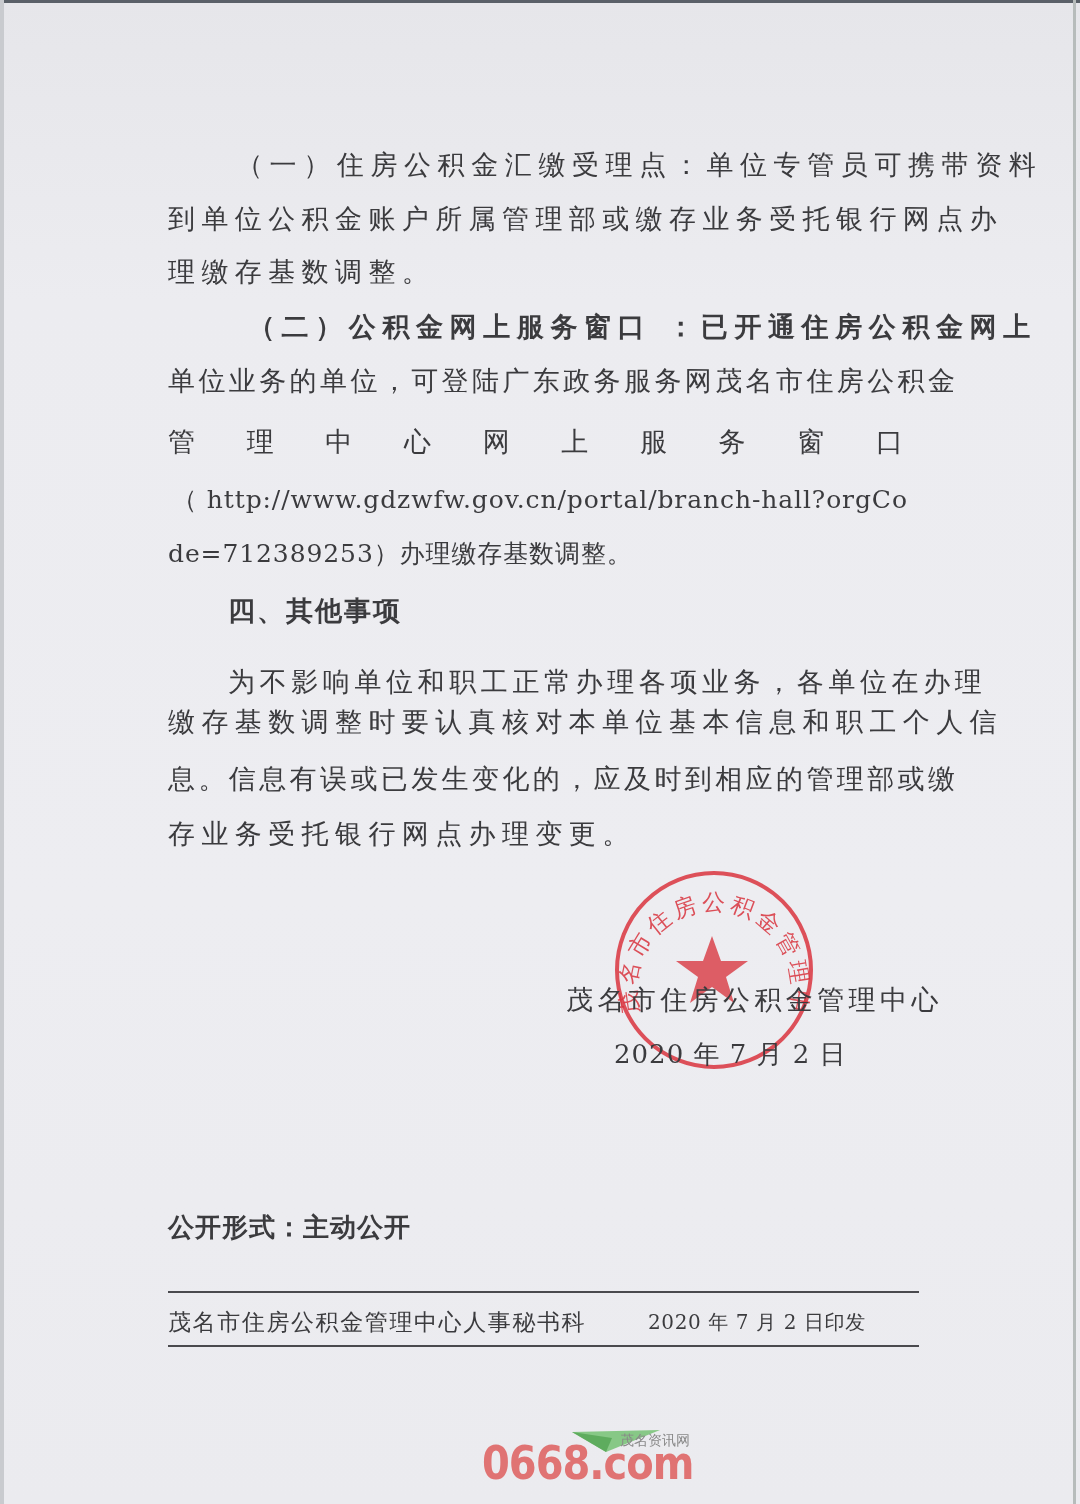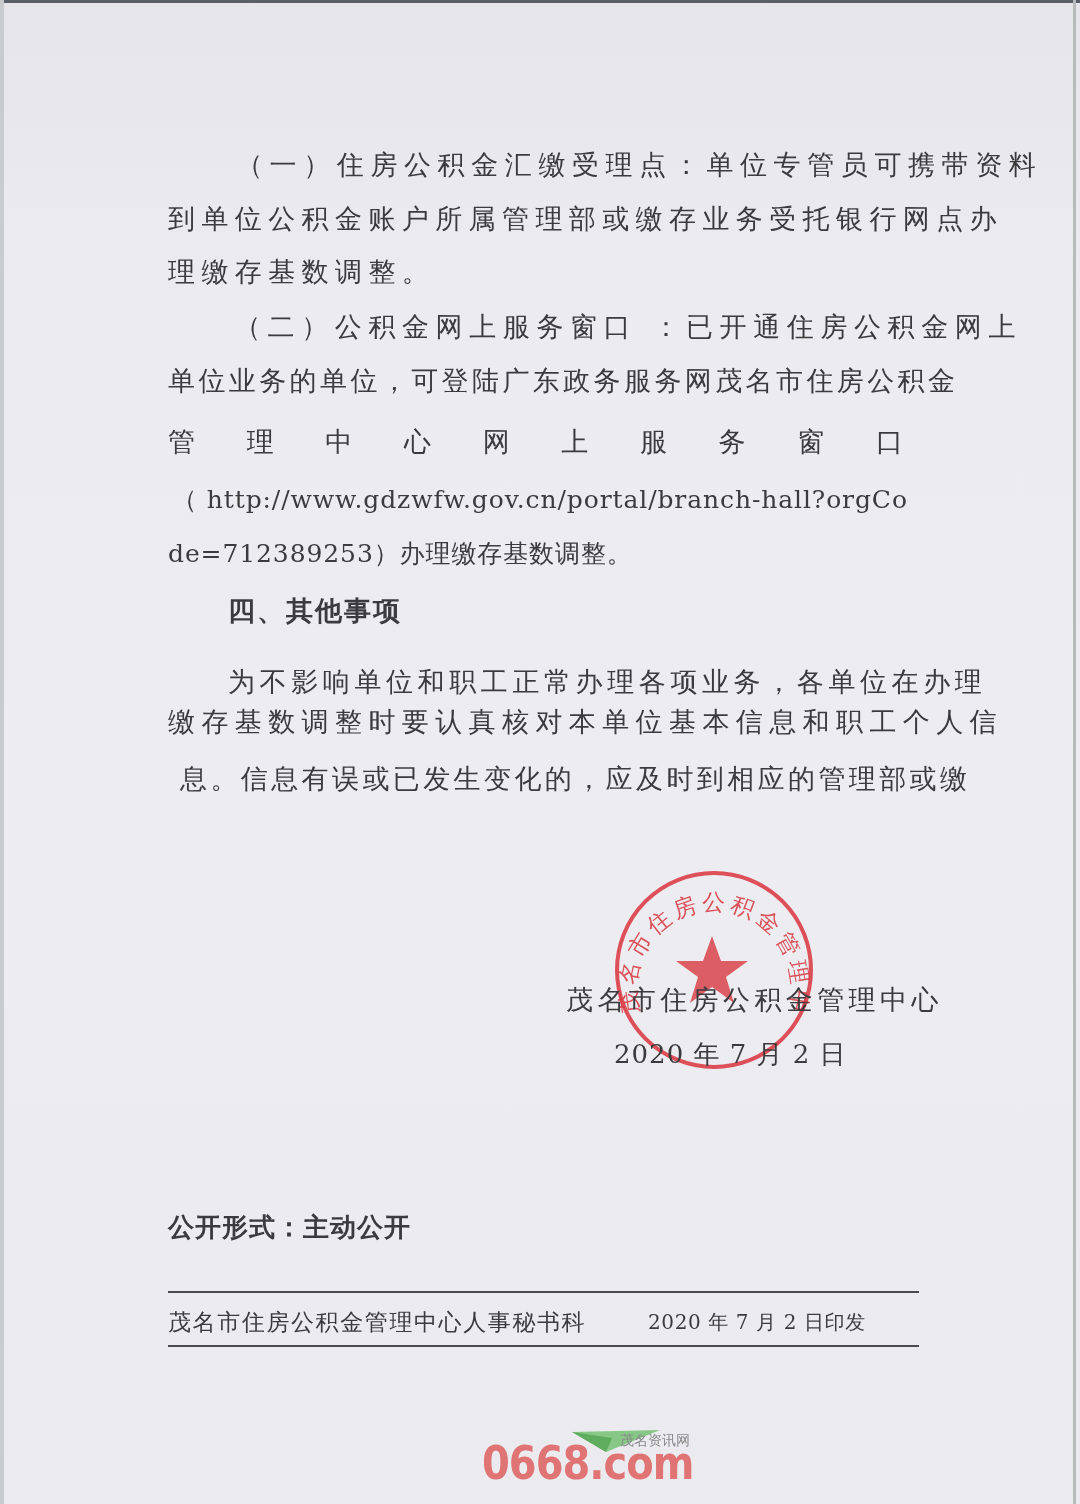--- a/index.html
+++ b/index.html
@@ -60,41 +60,42 @@
 
 <div class="page">
   <div class="edge-top"></div>
   <div class="edge-left"></div>
   <div class="edge-right"></div>
 
   <div class="line" style="left:236px; top:148px; letter-spacing:6.6px;">（一）住房公积金汇缴受理点：单位专管员可携带资料</div>
   <div class="line" style="left:168px; top:202px; letter-spacing:6.4px;">到单位公积金账户所属管理部或缴存业务受托银行网点办</div>
   <div class="line" style="left:168px; top:255px; letter-spacing:6.4px;">理缴存基数调整。</div>
 
-  <div class="line" style="left:234px; top:310px; letter-spacing:6.6px;">（二）公积金网上服务窗口 ：已开通住房公积金网上</div>
+  <div class="line" style="left:248px; top:310px; letter-spacing:6.6px;font-weight:bold;">（二）公积金网上服务窗口 ：已开通住房公积金网上</div>
   <div class="line" style="left:168px; top:364px; letter-spacing:3.4px;">单位业务的单位，可登陆广东政务服务网茂名市住房公积金</div>
   <div class="line justify" style="left:168px; top:425px; width:735px;">
     <span>管</span>
     <span>理</span>
     <span>中</span>
     <span>心</span>
     <span>网</span>
     <span>上</span>
     <span>服</span>
     <span>务</span>
     <span>窗</span>
     <span>口</span>
   </div>
   <div class="line mono-url" style="left:172px; top:483px; font-size:25px; letter-spacing:0.9px;">（ http://www.gdzwfw.gov.cn/portal/branch-hall?orgCo</div>
   <div class="line mono-url" style="left:168px; top:537px; font-size:25px; letter-spacing:0.9px;">de=712389253）办理缴存基数调整。</div>
 
   <div class="line heading" style="left:228px; top:594px; letter-spacing:2px;">四、其他事项</div>
   <div class="line" style="left:228px; top:649px; letter-spacing:4.6px;margin-top:16px;">为不影响单位和职工正常办理各项业务，各单位在办理</div>
   <div class="line" style="left:168px; top:705px; letter-spacing:6.4px;">缴存基数调整时要认真核对本单位基本信息和职工个人信</div>
-  <div class="line" style="left:168px; top:762px; letter-spacing:3.4px;margin-left:12px;">息。信息有误或已发生变化的，应及时到相应的管理部或缴</div>
+  <div class="line" style="left:168px; top:762px; letter-spacing:3.4px;">息。信息有误或已发生变化的，应及时到相应的管理部或缴</div>
+  <div class="line" style="left:168px; top:817px; letter-spacing:6.4px;">存业务受托银行网点办理变更。</div>
 
   <svg class="stamp" viewBox="0 0 204 204">
     <defs>
       <path id="sealArc" d="M 30 150 A 78 78 0 1 1 174 150"></path>
     </defs>
     <circle cx="102" cy="102" r="97" fill="none" stroke="#d9343e" stroke-width="4" opacity="0.85"></circle>
     <text font-family="DejaVu Sans, Liberation Sans, sans-serif" font-size="23" fill="#d9343e" opacity="0.85" letter-spacing="4">
       <textPath href="#sealArc" startOffset="2%">茂名市住房公积金管理中心</textPath>
     </text>
     <polygon points="100,68 109,93 136,93 114,109 122,135 100,119 78,135 86,109 64,93 91,93" fill="#d9343e" opacity="0.78"></polygon>

